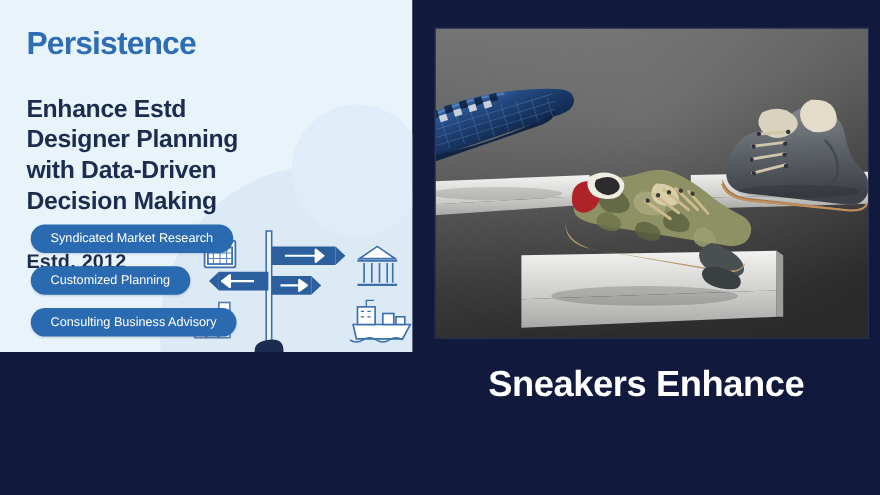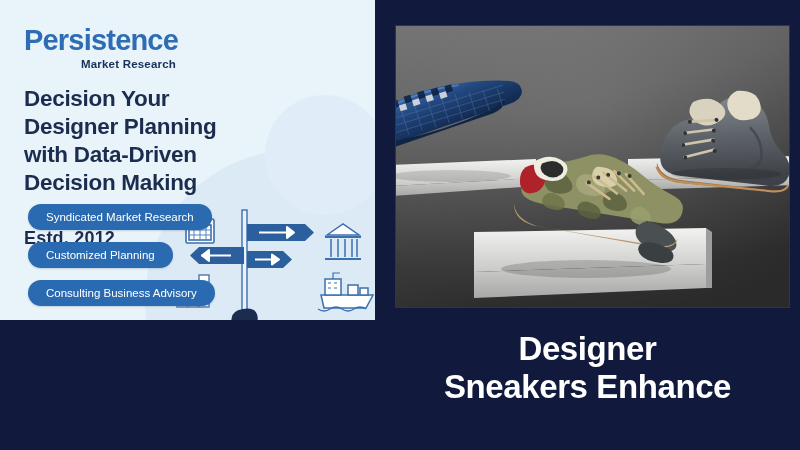--- a/index.html
+++ b/index.html
@@ -94,25 +94,24 @@
 <body>
 
 <div id="root">
 
   <div class="left-panel">
     <div class="bg-blob"></div>
     <div class="bg-blob2"></div>
 
     <div class="logo-wrap">
       <div class="logo-main">Persistence</div>
-      <div class="logo-sub">Market Research</div>
     </div>
 
     <div class="headline">
-      <div>Decision Your</div>
+      <div>Enhance Estd</div>
       <div>Designer Planning</div>
       <div>with Data-Driven</div>
       <div>Decision Making</div>
     </div>
 
     <div class="estd">Estd. 2012</div>
 
     <svg class="illus" viewBox="0 0 205 245">
 
       <g fill="none" stroke="#3c6fae" stroke-width="1.6">
@@ -347,18 +346,17 @@
           <path d="M266 150 q6 12 28 11 l88 -5 q16 -1 17 -9" fill="none" stroke="#c08f5c" stroke-width="2"></path>
         </g>
 
         <ellipse cx="190" cy="243" rx="85" ry="9" fill="#000000" opacity="0.17"></ellipse>
         <ellipse cx="55" cy="150" rx="60" ry="6" fill="#000000" opacity="0.13"></ellipse>
         <ellipse cx="330" cy="148" rx="55" ry="6" fill="#000000" opacity="0.13"></ellipse>
       </svg>
     </div>
 
     <div class="right-title">
-      <div>Designer</div>
       <div>Sneakers Enhance</div>
     </div>
   </div>
 
 </div>
 
 </body></html>

